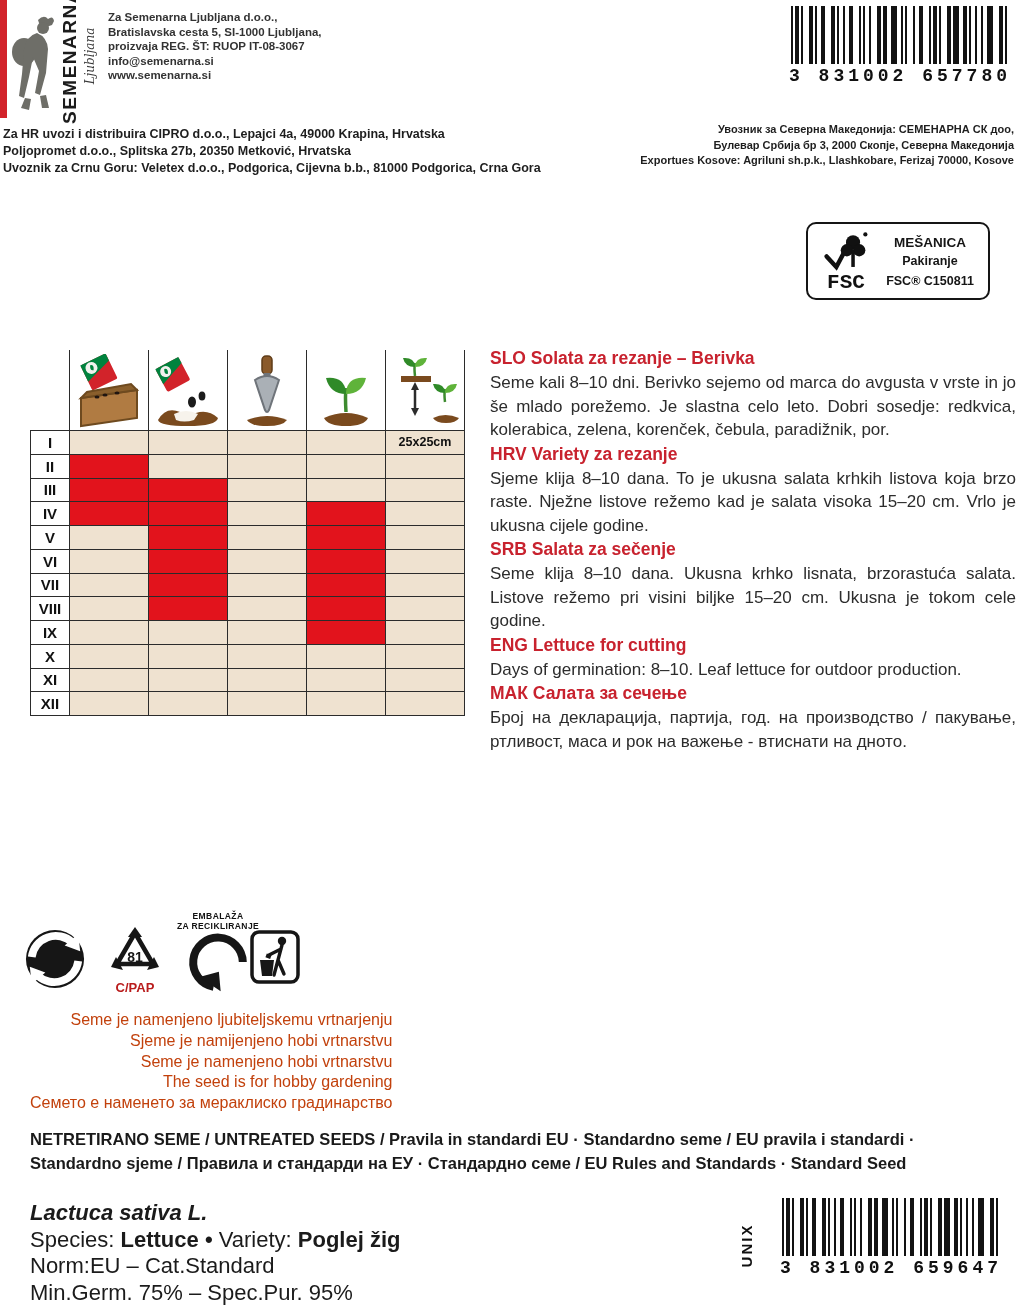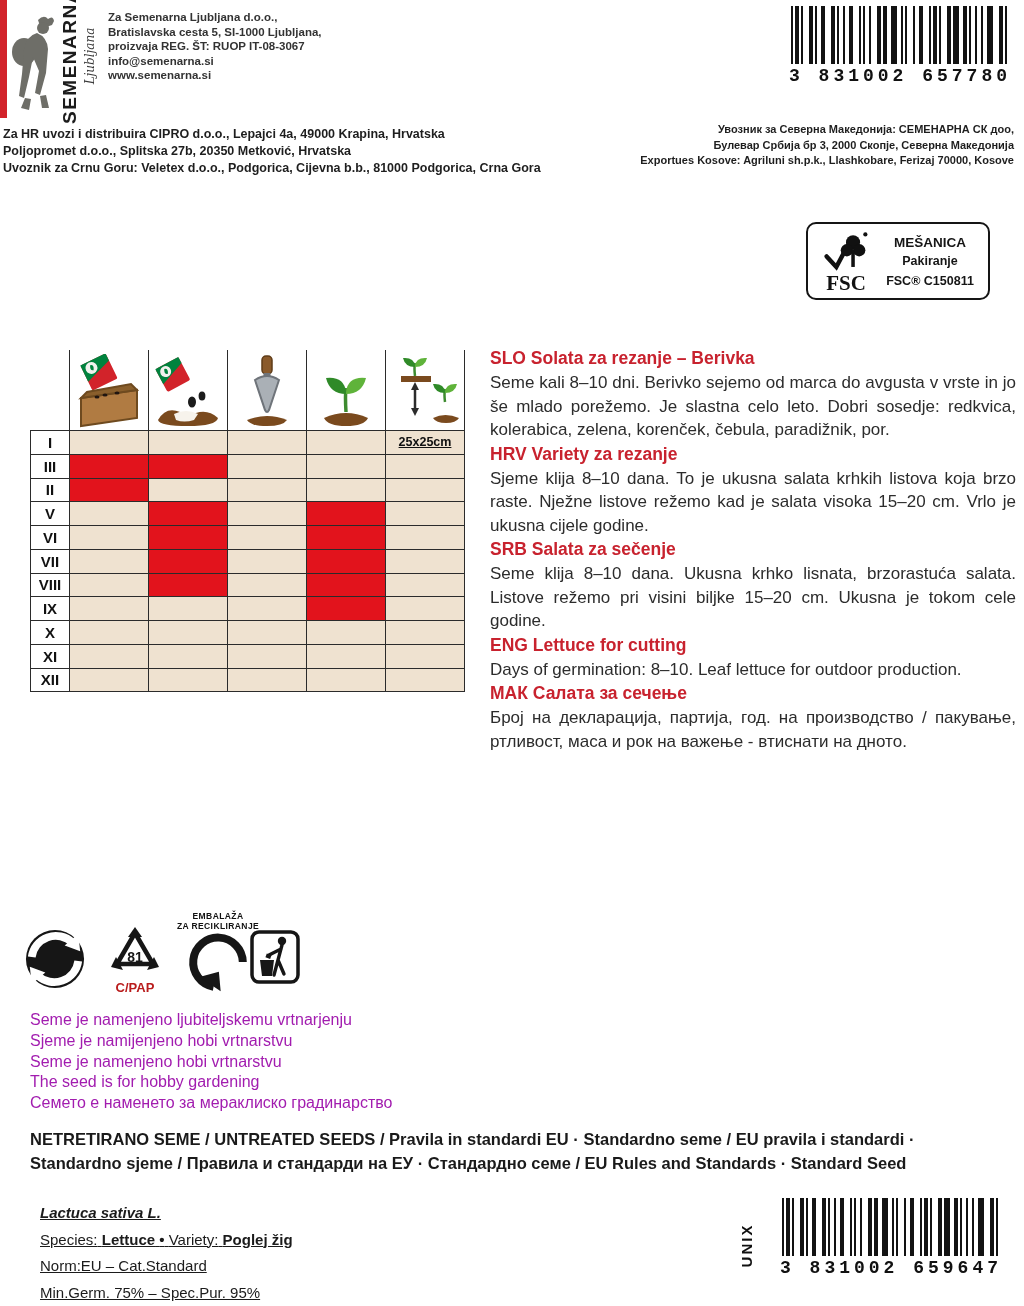--- a/index.html
+++ b/index.html
@@ -29,58 +29,58 @@
   .bars{display:flex;align-items:stretch;height:58px;width:100%;justify-content:center;}
   .bars span{display:inline-block;background:#121212;height:100%;}
   .barcode-number{font-family:"Liberation Mono",monospace;font-size:18px;font-weight:700;letter-spacing:4px;color:#111;margin-top:2px;white-space:nowrap;}
 
   .unix-label{position:absolute;left:736px;top:1210px;height:70px;width:22px;display:flex;align-items:center;justify-content:center;}
   .unix-label span{transform:rotate(-90deg);font-size:15px;font-weight:700;letter-spacing:2px;color:#111;white-space:nowrap;}
 
   
   .fsc{position:absolute;left:806px;top:222px;width:184px;height:78px;border:2.5px solid #151515;border-radius:10px;display:flex;align-items:center;padding:4px 6px;box-sizing:border-box;background:#fff;}
   .fsc-left{width:64px;display:flex;flex-direction:column;align-items:center;}
-  .fsc-left .fsc-word{font-family:Liberation Serif, serif;font-weight:700;font-size:21px;color:#111;line-height:18px;}
+  .fsc-left .fsc-word{font-family:Liberation Mono, monospace;font-weight:700;font-size:21px;color:#111;line-height:18px;}
   .fsc-right{flex:1;text-align:center;font-weight:700;color:#161616;}
   .fsc-right .l1{font-size:13.5px;}
   .fsc-right .l2{font-size:12.5px;margin-top:4px;}
   .fsc-right .l3{font-size:12.5px;margin-top:6px;}
 
   
   .calendar{position:absolute;left:30px;top:350px;}
   .calendar table{border-collapse:collapse;table-layout:fixed;}
   .calendar td,.calendar th{padding:0;}
   .cal-head th{width:78px;height:80px;border-left:1.6px solid #2b2b2b;border-right:1.6px solid #2b2b2b;vertical-align:bottom;background:#fff;}
   .cal-head th.month-head{width:38px;border:none;background:#fff;}
   .cal-head th svg{display:block;margin:0 auto 2px auto;}
   .month-cell{width:38px;background:#fff;border:1.6px solid #2b2b2b;font-weight:700;font-size:15px;text-align:center;color:#111;}
-  .data-cell{width:78px;background:#efe2d0;border:1.6px solid #2b2b2b;font-size:12.5px;font-weight:700;text-align:center;color:#111;text-decoration:underline;}
+  .data-cell{width:78px;background:#efe2d0;border:1.6px solid #2b2b2b;font-size:12.5px;font-weight:700;text-align:center;color:#111;}
   .data-cell.active{background:#e2131c;}
   .calendar tr{height:23.75px;}
 
   
   .descriptions{position:absolute;left:490px;top:346px;width:526px;}
   .desc-title{color:#c8222e;font-weight:700;font-size:17.5px;line-height:25px;}
   .desc-body{font-size:17px;line-height:23.5px;color:#2c2c2c;text-align:justify;}
 
   
   .recycle-row{position:absolute;left:22px;top:908px;width:300px;height:96px;}
   .green-dot{position:absolute;left:2px;top:20px;}
   .cpap{position:absolute;left:84px;top:18px;width:58px;text-align:center;}
   .cpap .cpap-label{font-size:13px;font-weight:700;color:#b91c1c;margin-top:-2px;}
   .emb{position:absolute;left:148px;top:4px;width:96px;text-align:center;}
   .emb .emb-caption{font-size:8.5px;font-weight:700;line-height:9.5px;color:#111;letter-spacing:.4px;}
   .tidy{position:absolute;left:228px;top:22px;}
 
-  .hobby{position:absolute;left:30px;top:1010px;font-size:16px;line-height:20.8px;color:#a21caf;}
+  .hobby{position:absolute;left:30px;top:1010px;font-size:16px;line-height:20.8px;color:#c2410c;text-align:right;}
 
   .untreated{position:absolute;left:30px;top:1128px;width:968px;font-size:16.5px;font-weight:700;line-height:23.5px;color:#1a1a1a;}
 
   
-  .bottom-left{position:absolute;left:40px;top:1200px;font-size:15px;line-height:26.5px;color:#1b1b1b;text-decoration:underline;}
+  .bottom-left{position:absolute;left:30px;top:1200px;font-size:22px;line-height:26.5px;color:#1b1b1b;}
   .latin-name{font-style:italic;font-weight:600;}
   .bold-val{font-weight:700;text-align:right;}
 
   [data-interactable]{cursor:default;}
 </style>
 </head>
 <body>
 
 <div class="page" data-interactable="false">
 
@@ -253,33 +253,41 @@
       <tbody data-interactable="false">
           <tr data-interactable="false">
             <td class="month-cell" data-interactable="false">I</td>
             <td class="data-cell" data-interactable="false" style="background: rgb(239, 226, 208);"></td>
             <td class="data-cell" data-interactable="false" style="background: rgb(239, 226, 208);"></td>
             <td class="data-cell" data-interactable="false" style="background: rgb(239, 226, 208);"></td>
             <td class="data-cell" data-interactable="false" style="background: rgb(239, 226, 208);"></td>
             <td class="data-cell" data-interactable="false" style="background: rgb(239, 226, 208);">25x25cm</td>
           </tr>
           <tr data-interactable="false">
+            <td class="month-cell" data-interactable="false">II</td>
+            <td class="data-cell active" data-interactable="false" style="background: rgb(226, 19, 28);"></td>
+            <td class="data-cell" data-interactable="false" style="background: rgb(239, 226, 208);"></td>
+            <td class="data-cell" data-interactable="false" style="background: rgb(239, 226, 208);"></td>
+            <td class="data-cell" data-interactable="false" style="background: rgb(239, 226, 208);"></td>
+            <td class="data-cell" data-interactable="false" style="background: rgb(239, 226, 208);"></td>
+          </tr>
+          <tr data-interactable="false">
             <td class="month-cell" data-interactable="false">III</td>
             <td class="data-cell active" data-interactable="false" style="background: rgb(226, 19, 28);"></td>
             <td class="data-cell active" data-interactable="false" style="background: rgb(226, 19, 28);"></td>
             <td class="data-cell" data-interactable="false" style="background: rgb(239, 226, 208);"></td>
             <td class="data-cell" data-interactable="false" style="background: rgb(239, 226, 208);"></td>
             <td class="data-cell" data-interactable="false" style="background: rgb(239, 226, 208);"></td>
           </tr>
           <tr data-interactable="false">
-            <td class="month-cell" data-interactable="false">II</td>
-            <td class="data-cell active" data-interactable="false" style="background: rgb(226, 19, 28);"></td>
-            <td class="data-cell" data-interactable="false" style="background: rgb(239, 226, 208);"></td>
-            <td class="data-cell" data-interactable="false" style="background: rgb(239, 226, 208);"></td>
-            <td class="data-cell" data-interactable="false" style="background: rgb(239, 226, 208);"></td>
+            <td class="month-cell" data-interactable="false">IV</td>
+            <td class="data-cell active" data-interactable="false" style="background: rgb(226, 19, 28);"></td>
+            <td class="data-cell active" data-interactable="false" style="background: rgb(226, 19, 28);"></td>
+            <td class="data-cell" data-interactable="false" style="background: rgb(239, 226, 208);"></td>
+            <td class="data-cell active" data-interactable="false" style="background: rgb(226, 19, 28);"></td>
             <td class="data-cell" data-interactable="false" style="background: rgb(239, 226, 208);"></td>
           </tr>
           <tr data-interactable="false">
             <td class="month-cell" data-interactable="false">V</td>
             <td class="data-cell" data-interactable="false" style="background: rgb(239, 226, 208);"></td>
             <td class="data-cell active" data-interactable="false" style="background: rgb(226, 19, 28);"></td>
             <td class="data-cell" data-interactable="false" style="background: rgb(239, 226, 208);"></td>
             <td class="data-cell active" data-interactable="false" style="background: rgb(226, 19, 28);"></td>
             <td class="data-cell" data-interactable="false" style="background: rgb(239, 226, 208);"></td>
           </tr>

